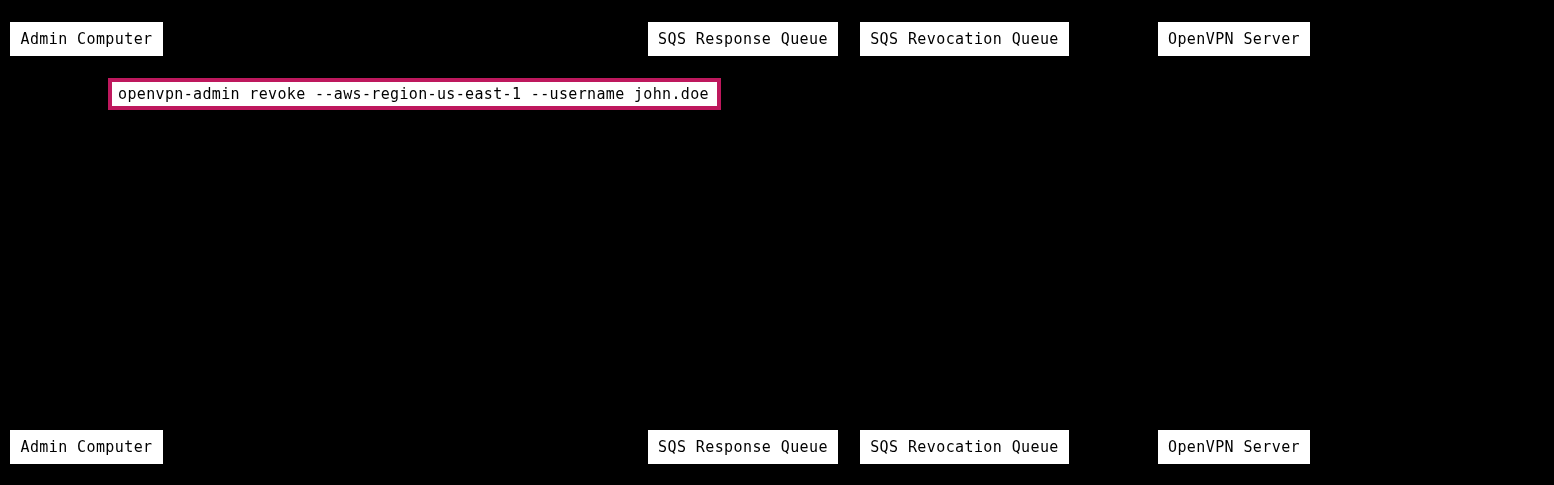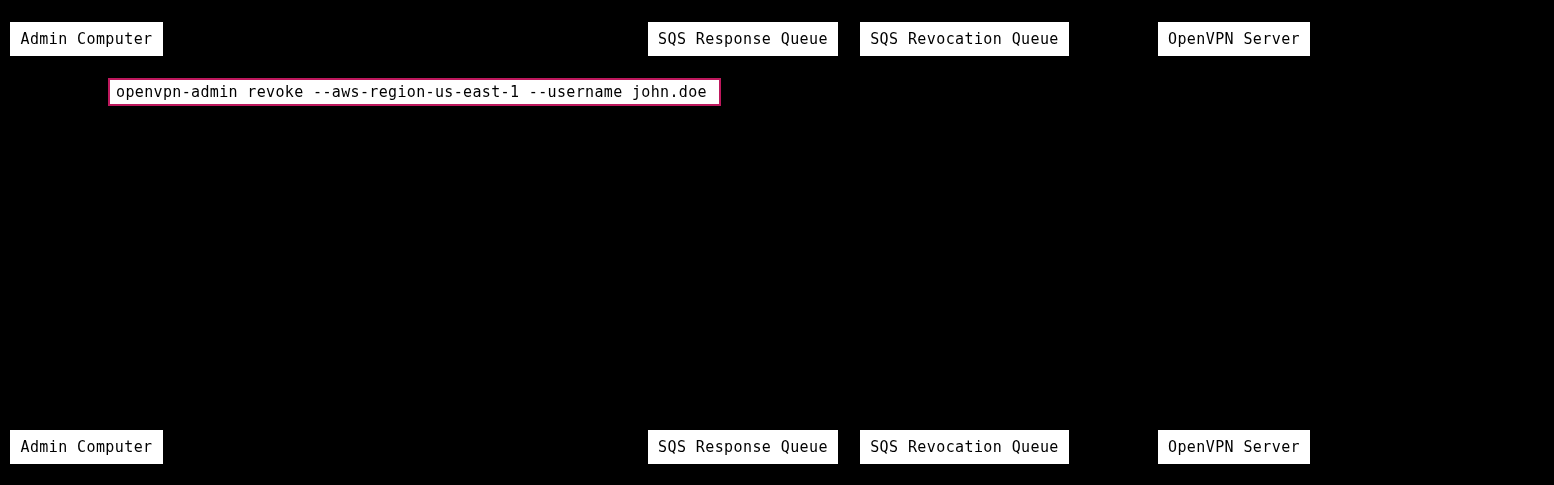--- a/index.html
+++ b/index.html
@@ -33,21 +33,21 @@
     letter-spacing: 0.4px;
     white-space: nowrap;
     user-select: none;
   }
 
   
   .message-note {
     position: absolute;
     box-sizing: border-box;
     background: #ffffff;
-    border: 2px solid #be185d;
+    border: 4px solid #be185d;
     color: #000000;
     display: flex;
     align-items: center;
     justify-content: flex-start;
     padding: 12px 6px;
     font-family: "DejaVu Sans Mono", "Liberation Mono", monospace;
     font-size: 15px;
     line-height: 1;
     letter-spacing: 0.35px;
     white-space: nowrap;

